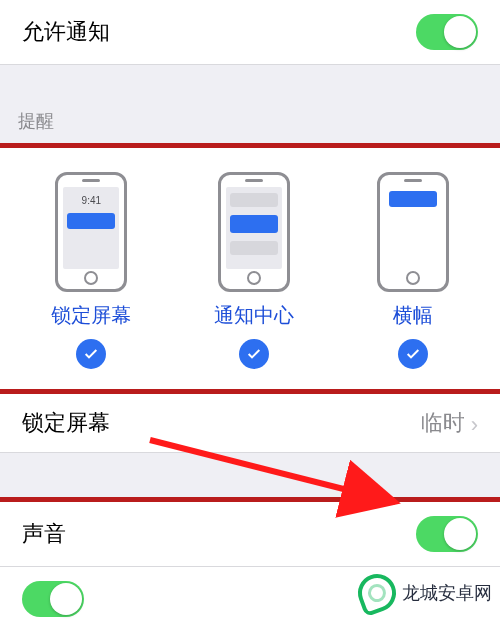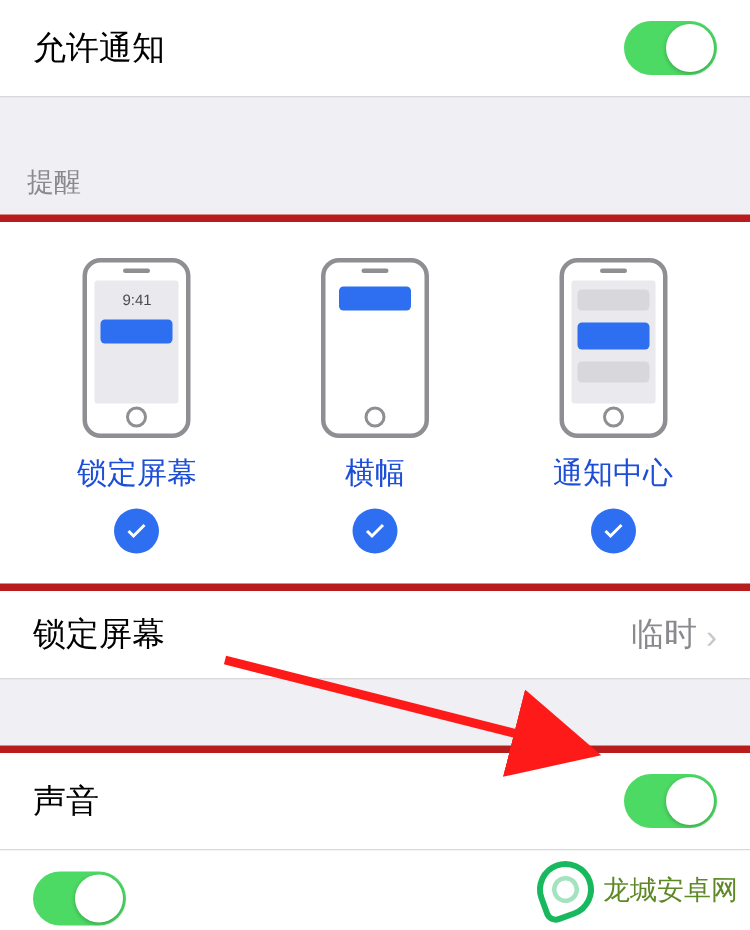--- a/index.html
+++ b/index.html
@@ -134,21 +134,21 @@
   .arrow {
     position: absolute;
     pointer-events: none;
   }
 
   
   .watermark {
     position: absolute;
     right: 8px; bottom: 8px;
     display: flex; align-items: center; gap: 6px;
-    color: #4d7c0f;
+    color: #0f172a;
     font-size: 18px;
     opacity: .9;
   }
   .wm-logo {
     width: 38px; height: 38px;
     border: 4px solid #00b14e;
     border-radius: 50% 50% 50% 8px;
     transform: rotate(-20deg);
     position: relative;
   }
@@ -173,50 +173,50 @@
 <div class="previews sep-top">
 
   <div class="preview-col">
     <div class="phone lock">
       <div class="screen">
         <div class="time">9:41</div>
         <div class="banner"></div>
       </div>
     </div>
     <div class="preview-label">锁定屏幕</div>
-    <div class="check">
-      <svg viewBox="0 0 24 24">
-          <path d="M4 12l5 5L20 6"></path>
-        </svg>
-    </div>
-  </div>
-
-  <div class="preview-col">
-    <div class="phone bn">
-      <div class="screen">
-        <div class="banner"></div>
-      </div>
-    </div>
-    <div class="preview-label">横幅</div>
     <div class="check">
       <svg viewBox="0 0 24 24">
           <path d="M4 12l5 5L20 6"></path>
         </svg>
     </div>
   </div>
 
   <div class="preview-col">
     <div class="phone nc">
       <div class="screen">
         <div class="row1"></div>
           <div class="row2"></div>
           <div class="row3"></div>
       </div>
     </div>
     <div class="preview-label">通知中心</div>
+    <div class="check">
+      <svg viewBox="0 0 24 24">
+          <path d="M4 12l5 5L20 6"></path>
+        </svg>
+    </div>
+  </div>
+
+  <div class="preview-col">
+    <div class="phone bn">
+      <div class="screen">
+        <div class="banner"></div>
+      </div>
+    </div>
+    <div class="preview-label">横幅</div>
     <div class="check">
       <svg viewBox="0 0 24 24">
           <path d="M4 12l5 5L20 6"></path>
         </svg>
     </div>
   </div>
 
 </div>
 
 <div class="cell sep-top sep-bottom">

